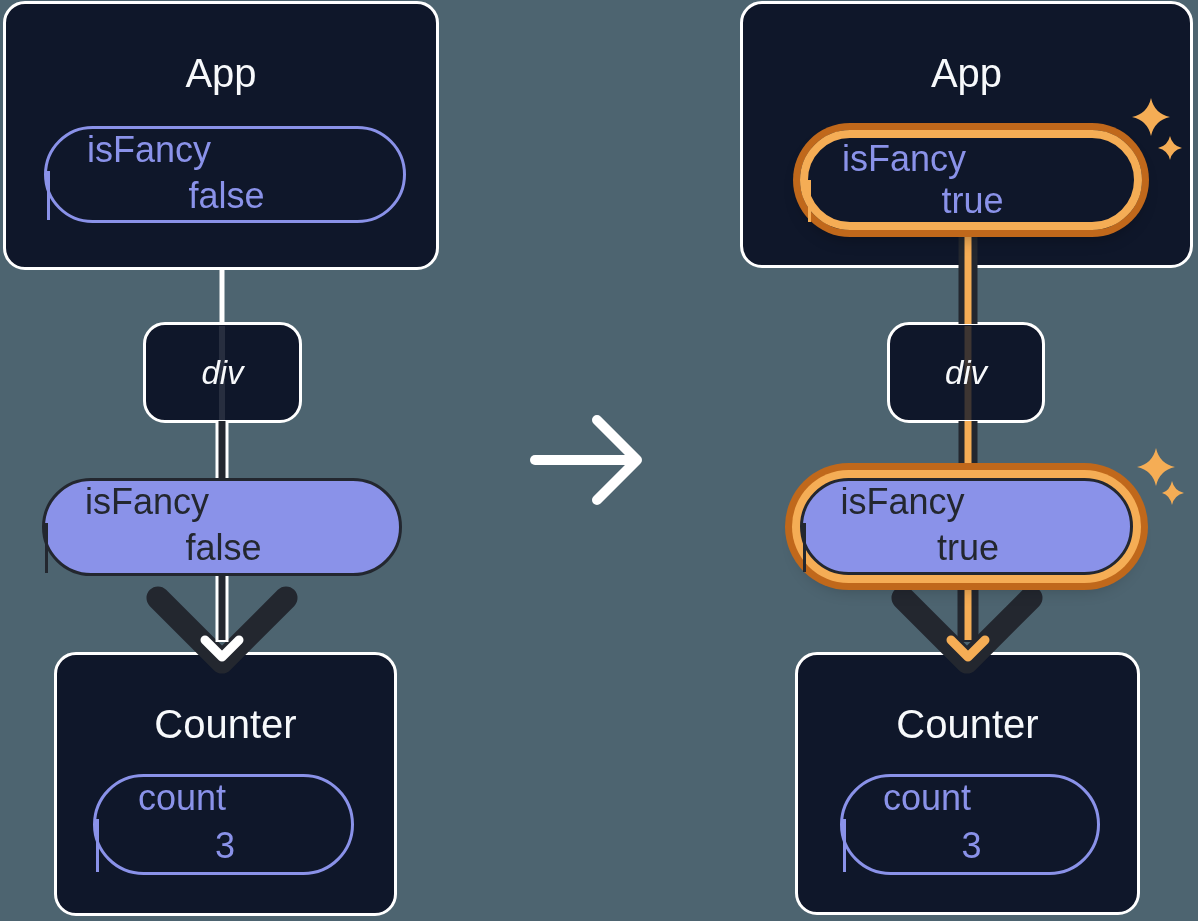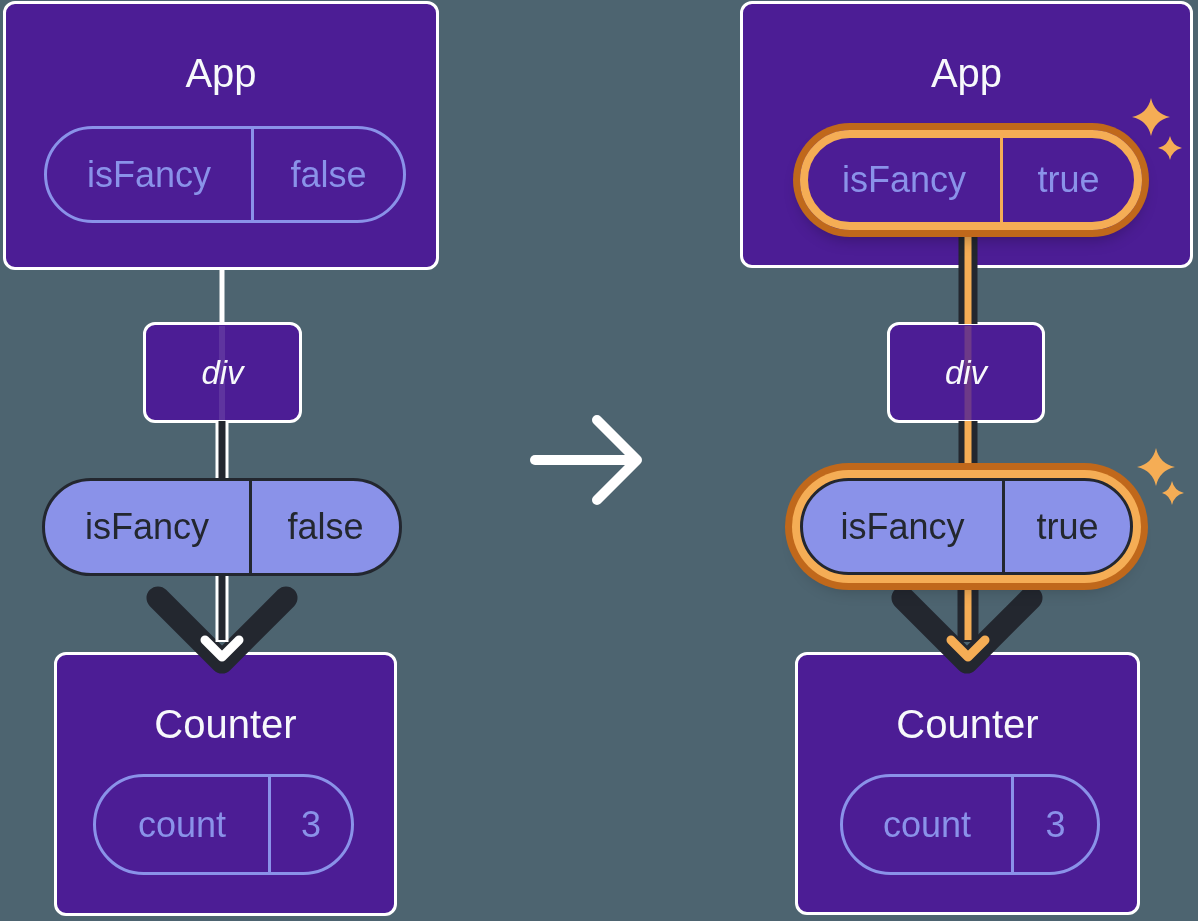--- a/index.html
+++ b/index.html
@@ -5,34 +5,34 @@
   html,body{margin:0;padding:0;}
   body{
     width:1198px;height:921px;
     background:#4d6470;
     font-family:"Liberation Sans",sans-serif;
     position:relative;overflow:hidden;
   }
   .stage{position:absolute;left:0;top:0;width:1198px;height:921px;}
 
   .card{
-    position:absolute;background:#4c1d95;
-    border:3px solid #ffffff;border-radius:12px;
+    position:absolute;background:#0f172a;
+    border:3px solid #ffffff;border-radius:22px;
     box-sizing:border-box;
   }
   .card-title{
     position:absolute;left:0;right:0;top:44px;height:50px;line-height:50px;
     text-align:center;color:#f7f9fb;font-size:40px;z-index:10;
   }
   .node-card{display:flex;align-items:center;justify-content:center;}
   .node-label{color:#f7f9fb;font-size:33px;position:relative;z-index:10;font-style:italic;}
 
   .pill{
     position:absolute;display:flex;align-items:stretch;
-    border-radius:999px;box-sizing:border-box;z-index:10;
+    border-radius:999px;box-sizing:border-box;z-index:10;flex-direction:column;
   }
   .pill .cell{
     display:flex;align-items:center;justify-content:center;
     font-size:36px;white-space:nowrap;
   }
   .pill .cell.grow{flex:1;}
   .bold{font-weight:400;}
 
   
   .pill-outline{border:3px solid #8a92e9;color:#8a92e9;}

